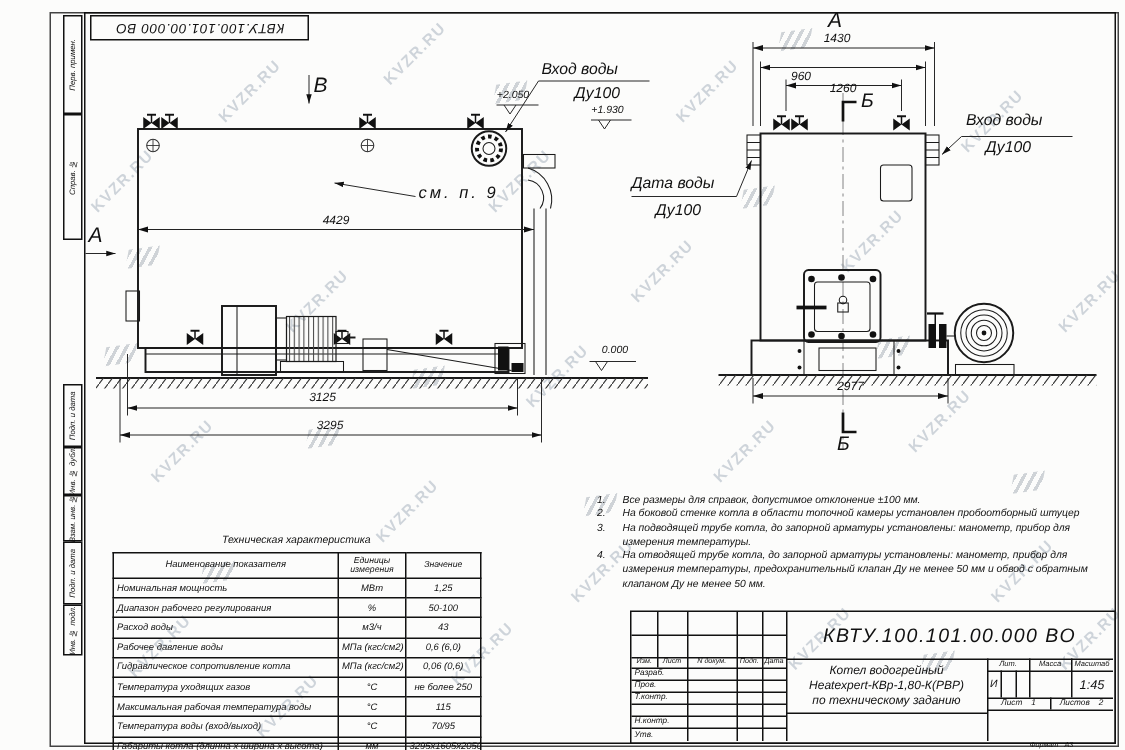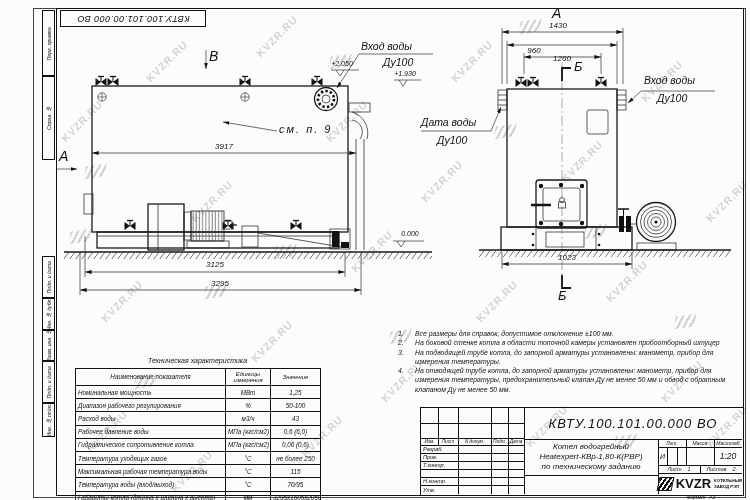--- a/index.html
+++ b/index.html
@@ -289,34 +289,34 @@
         <line x1="491" y1="131" x2="501" y2="107" class="ext" marker-end="url(#arr)"></line>
         <line x1="641" y1="91" x2="715" y2="91" class="ext"></line>
         <line x1="641" y1="91" x2="628" y2="103" class="ext" marker-end="url(#arr)"></line>
       </g>
     </g>
   </svg>
 
   <div class="lbl" style="left:209px;top:48px;font-size:14px;">В</div>
   <div class="lbl" style="left:59px;top:148px;font-size:14px;">А</div>
   <div class="lbl" style="left:279px;top:123px;font-size:11px;letter-spacing:2px;">см. п. 9</div>
-  <div class="dt" style="left:204px;top:142px;width:40px;">3917</div>
+  <div class="dt" style="left:204px;top:142px;width:40px;">4429</div>
   <div class="dt" style="left:195px;top:260px;width:40px;text-align:center;">3125</div>
   <div class="dt" style="left:200px;top:279px;width:40px;">3295</div>
   <div class="dt" style="left:327px;top:60px;width:30px;font-size:7px;">+2.050</div>
   <div class="dt" style="left:390px;top:70px;width:30px;font-size:7px;">+1.930</div>
   <div class="dt" style="left:395px;top:230px;width:30px;font-size:7px;">0.000</div>
   <div class="lbl" style="left:361px;top:40px;font-size:10.5px;">Вход воды</div>
   <div class="lbl" style="left:383px;top:56px;font-size:10.5px;">Ду100</div>
 
   <div class="lbl" style="left:552px;top:5px;font-size:14px;">А</div>
   <div class="dt" style="left:538px;top:21px;width:40px;">1430</div>
   <div class="dt" style="left:542px;top:34px;width:40px;margin-top:20px;">1260</div>
   <div class="dt" style="left:516px;top:46px;width:36px;">960</div>
-  <div class="dt" style="left:547px;top:253px;width:40px;">1023</div>
+  <div class="dt" style="left:547px;top:253px;width:40px;">2977</div>
   <div class="lbl" style="left:574px;top:59px;font-size:13px;">Б</div>
   <div class="lbl" style="left:558px;top:288px;font-size:13px;">Б</div>
   <div class="lbl" style="left:421px;top:116px;font-size:10.5px;">Дата воды</div>
   <div class="lbl" style="left:437px;top:134px;font-size:10.5px;">Ду100</div>
   <div class="lbl" style="left:644px;top:74px;font-size:10.5px;">Вход воды</div>
   <div class="lbl" style="left:657px;top:92px;font-size:10.5px;">Ду100</div>
 
   <div id="notes">
       <div class="note-item">
         <span class="note-num">1.</span>
@@ -446,39 +446,31 @@
     <div class="cell" style="left:103px;top:31px;width:134px;height:36px;flex-direction:column;font-size:8px;font-style:italic;line-height:1.25;text-align:center;">
       <div>Котел водогрейный</div>
       <div>Heatexpert-КВр-1,80-К(РВР)</div>
       <div>по техническому заданию</div>
     </div>
 
     <div class="cell" style="left:237px;top:31px;width:28px;height:8px;font-size:5px;font-style:italic;">Лит.</div>
     <div class="cell" style="left:265px;top:31px;width:28px;height:8px;font-size:5px;font-style:italic;">Масса</div>
     <div class="cell" style="left:293px;top:31px;width:28px;height:8px;font-size:5px;font-style:italic;">Масштаб</div>
     <div class="cell" style="left:237px;top:39px;width:9px;height:18px;font-size:7px;font-style:italic;">И</div>
-    <div class="cell" style="left:293px;top:39px;width:28px;height:18px;font-size:8.5px;font-style:italic;">1:20</div>
+    <div class="cell" style="left:293px;top:39px;width:28px;height:18px;font-size:8.5px;font-style:italic;">1:45</div>
 
     <div class="cell" style="left:237px;top:57px;width:42px;height:8px;font-size:5.5px;font-style:italic;gap:6px;">
       <span>Лист</span>
       <span>1</span>
     </div>
     <div class="cell" style="left:279px;top:57px;width:42px;height:8px;font-size:5.5px;font-style:italic;gap:6px;">
       <span>Листов</span>
       <span>2</span>
     </div>
 
-    <div class="cell" style="left:237px;top:65px;width:84px;height:21px;gap:3px;">
-      <div class="logo-box"></div>
-      <div class="logo-kvzr">KVZR</div>
-      <div class="logo-co">
-        <div>КОТЕЛЬНЫЙ</div>
-        <div>ЗАВОД РЭП</div>
-      </div>
-    </div>
   </div>
 
   <div class="fmt">
     <span>Формат</span>&nbsp;&nbsp;
     <span>А3</span>
   </div>
 
 <div class="lcell" style="top: 10px; height: 66px;">
       <span class="vtext">Перв. примен.</span>
     </div>

